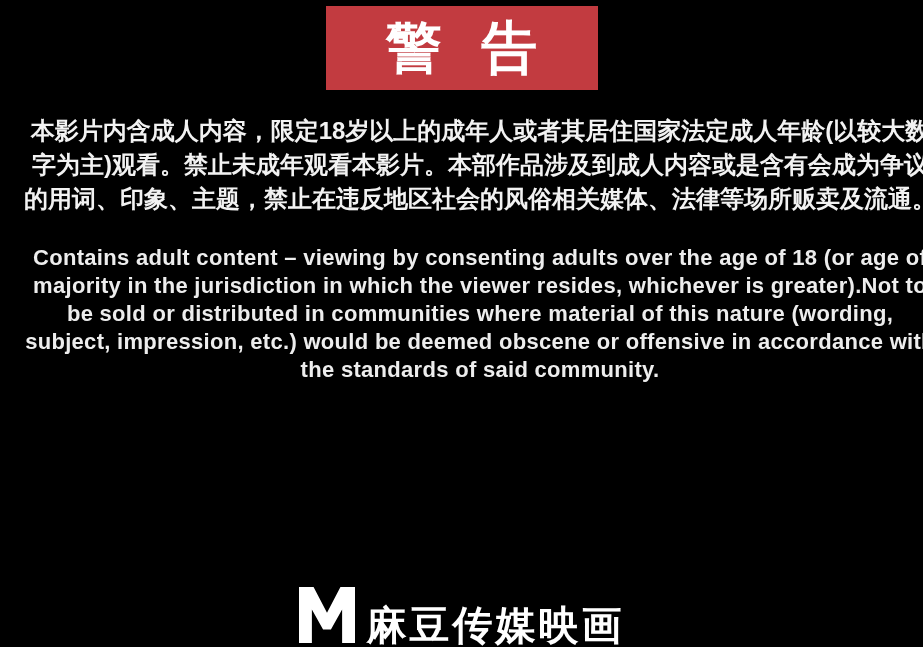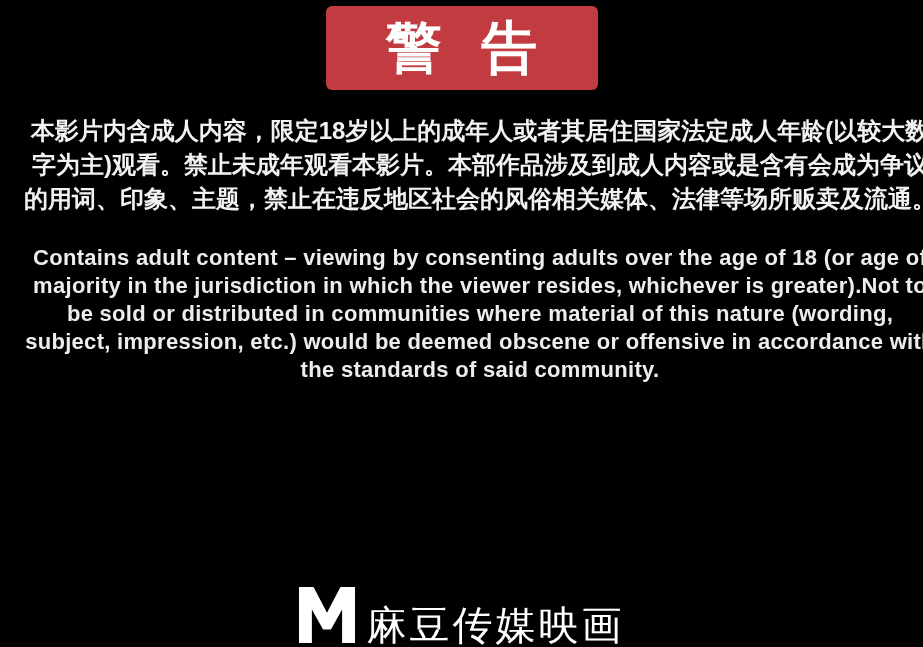--- a/index.html
+++ b/index.html
@@ -19,21 +19,20 @@
     position: absolute;
     top: 6px;
     left: 50%;
     transform: translateX(-50%);
     width: 272px;
     height: 84px;
     background: #c23b40;
     display: flex;
     align-items: center;
     justify-content: center;
-    border-radius: 6px;
   }
   .banner-title {
     color: #ffffff;
     font-size: 56px;
     font-weight: bold;
     letter-spacing: 12px;
     text-indent: 12px;
     line-height: 1;
     white-space: nowrap;
   }
@@ -80,21 +79,21 @@
     flex: 0 0 auto;
   }
   .logo-text {
     display: flex;
     flex-direction: column;
     align-items: center;
   }
   .logo-cn {
     color: #ffffff;
     font-size: 40px;
-    font-weight: normal;
+    font-weight: bold;
     line-height: 1;
     letter-spacing: 3px;
     white-space: nowrap;
   }
   .logo-en {
     color: #ffffff;
     font-size: 14px;
     font-weight: bold;
     letter-spacing: 10px;
     margin-top: 3px;

